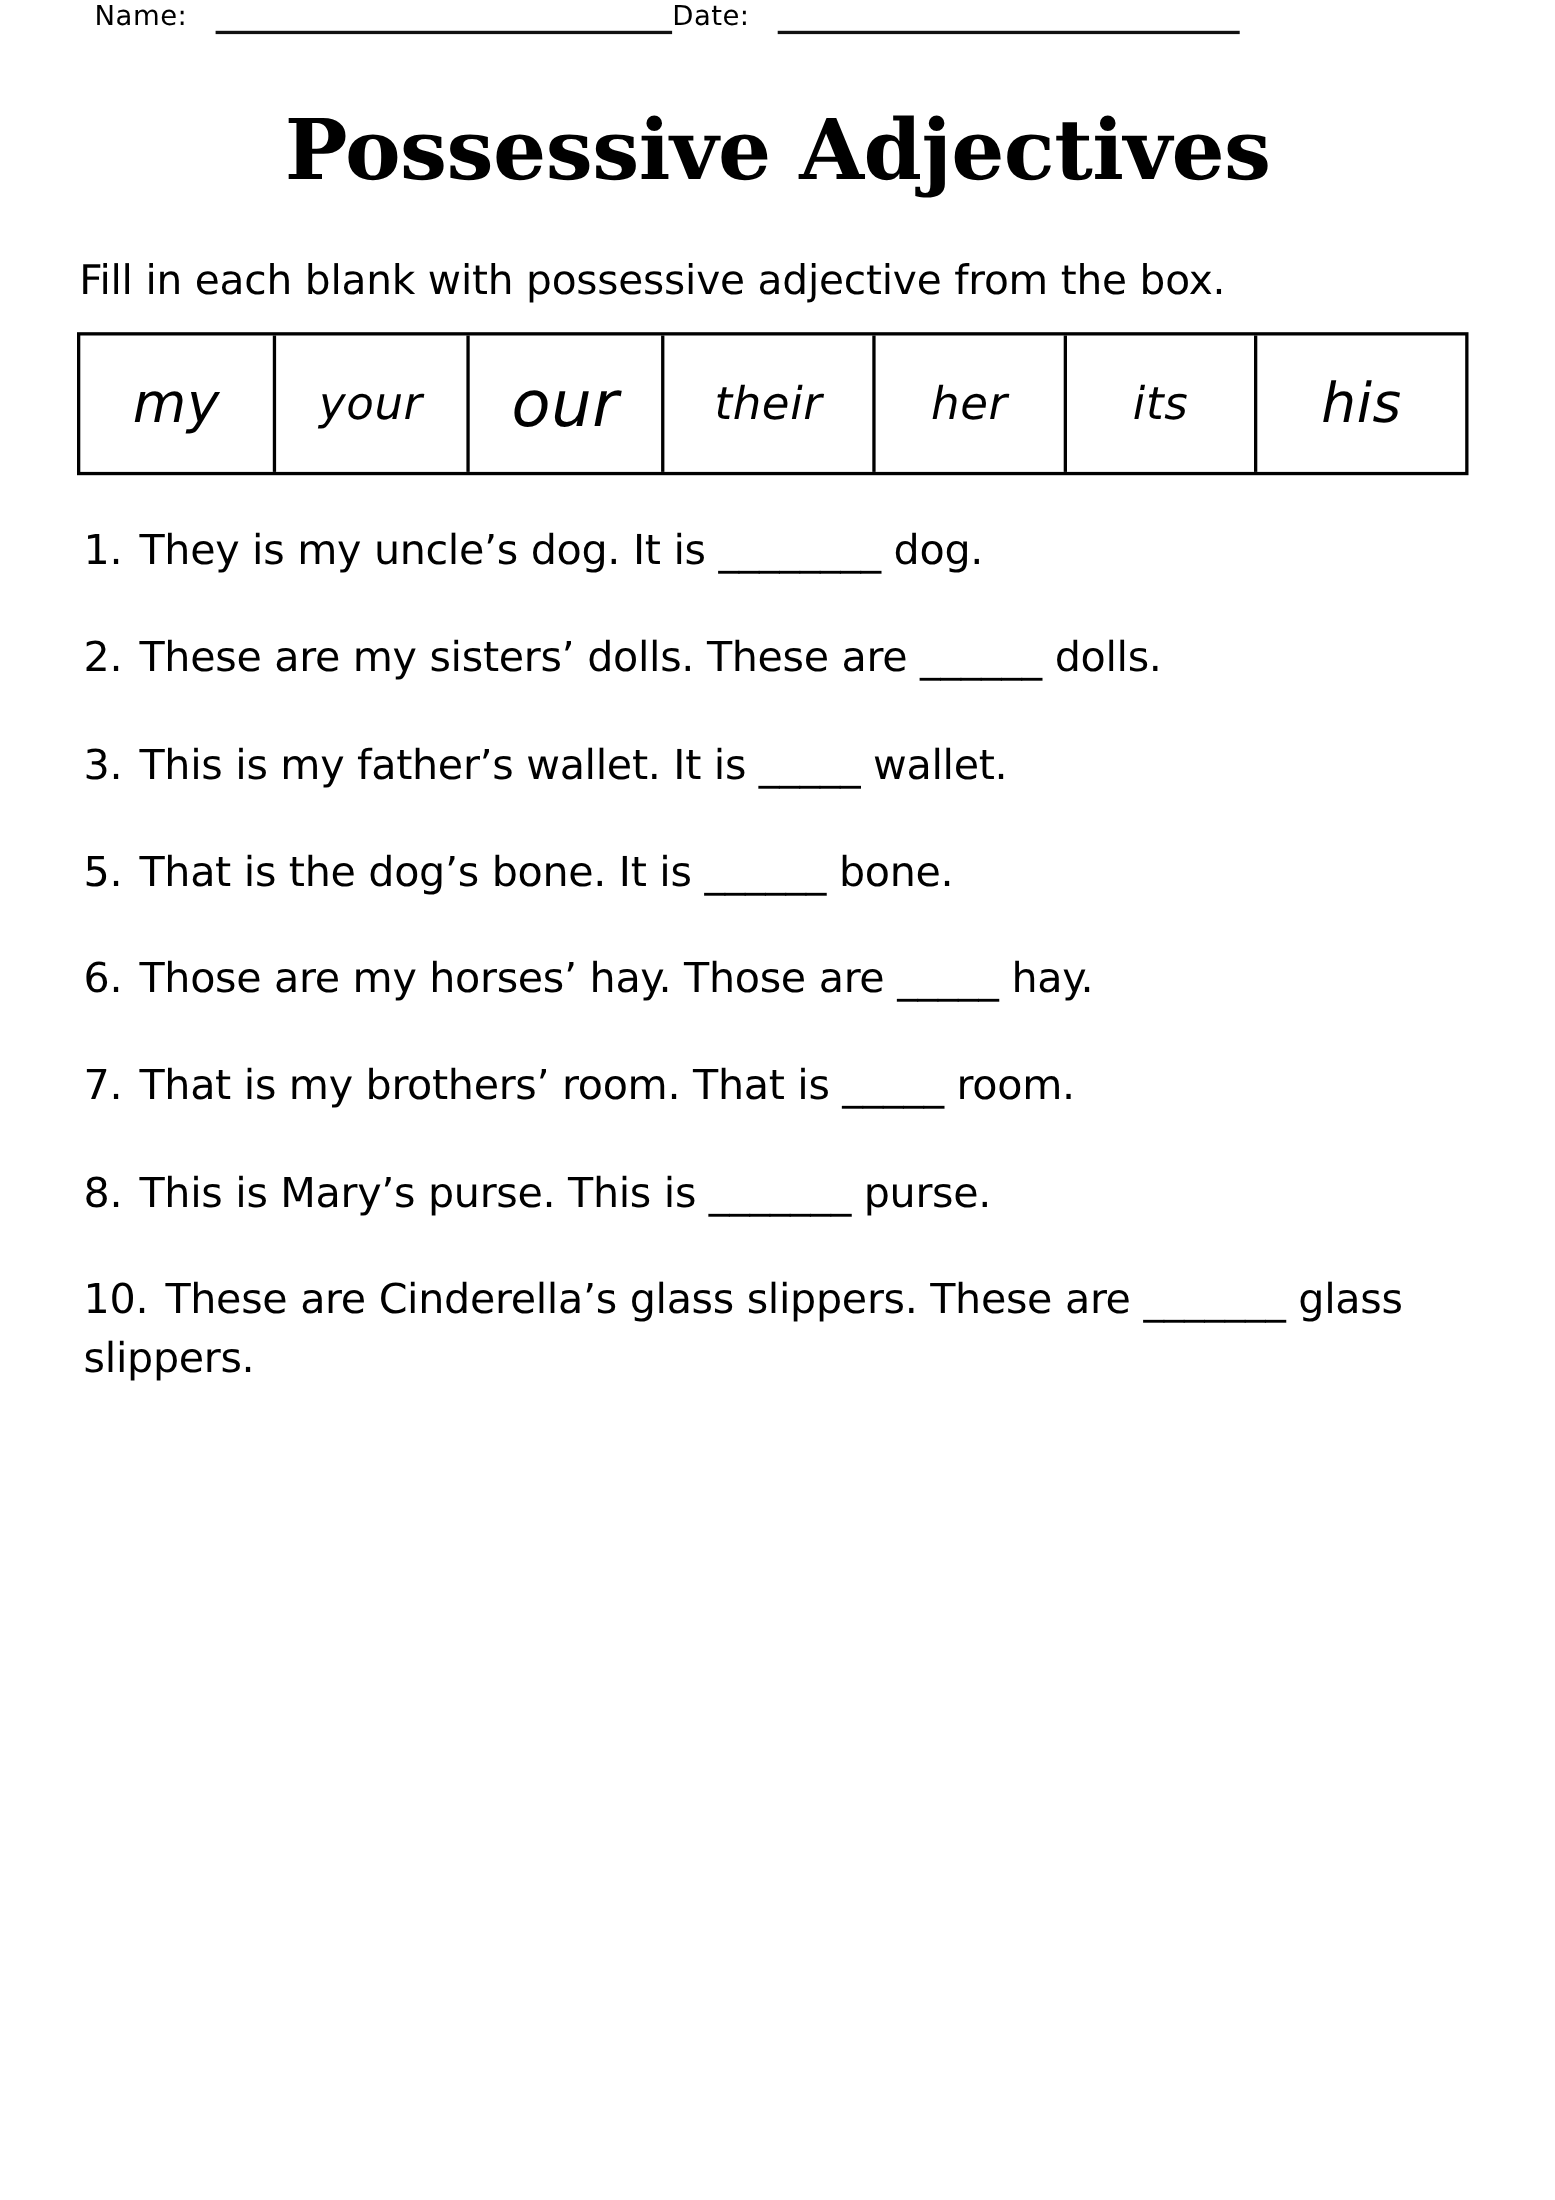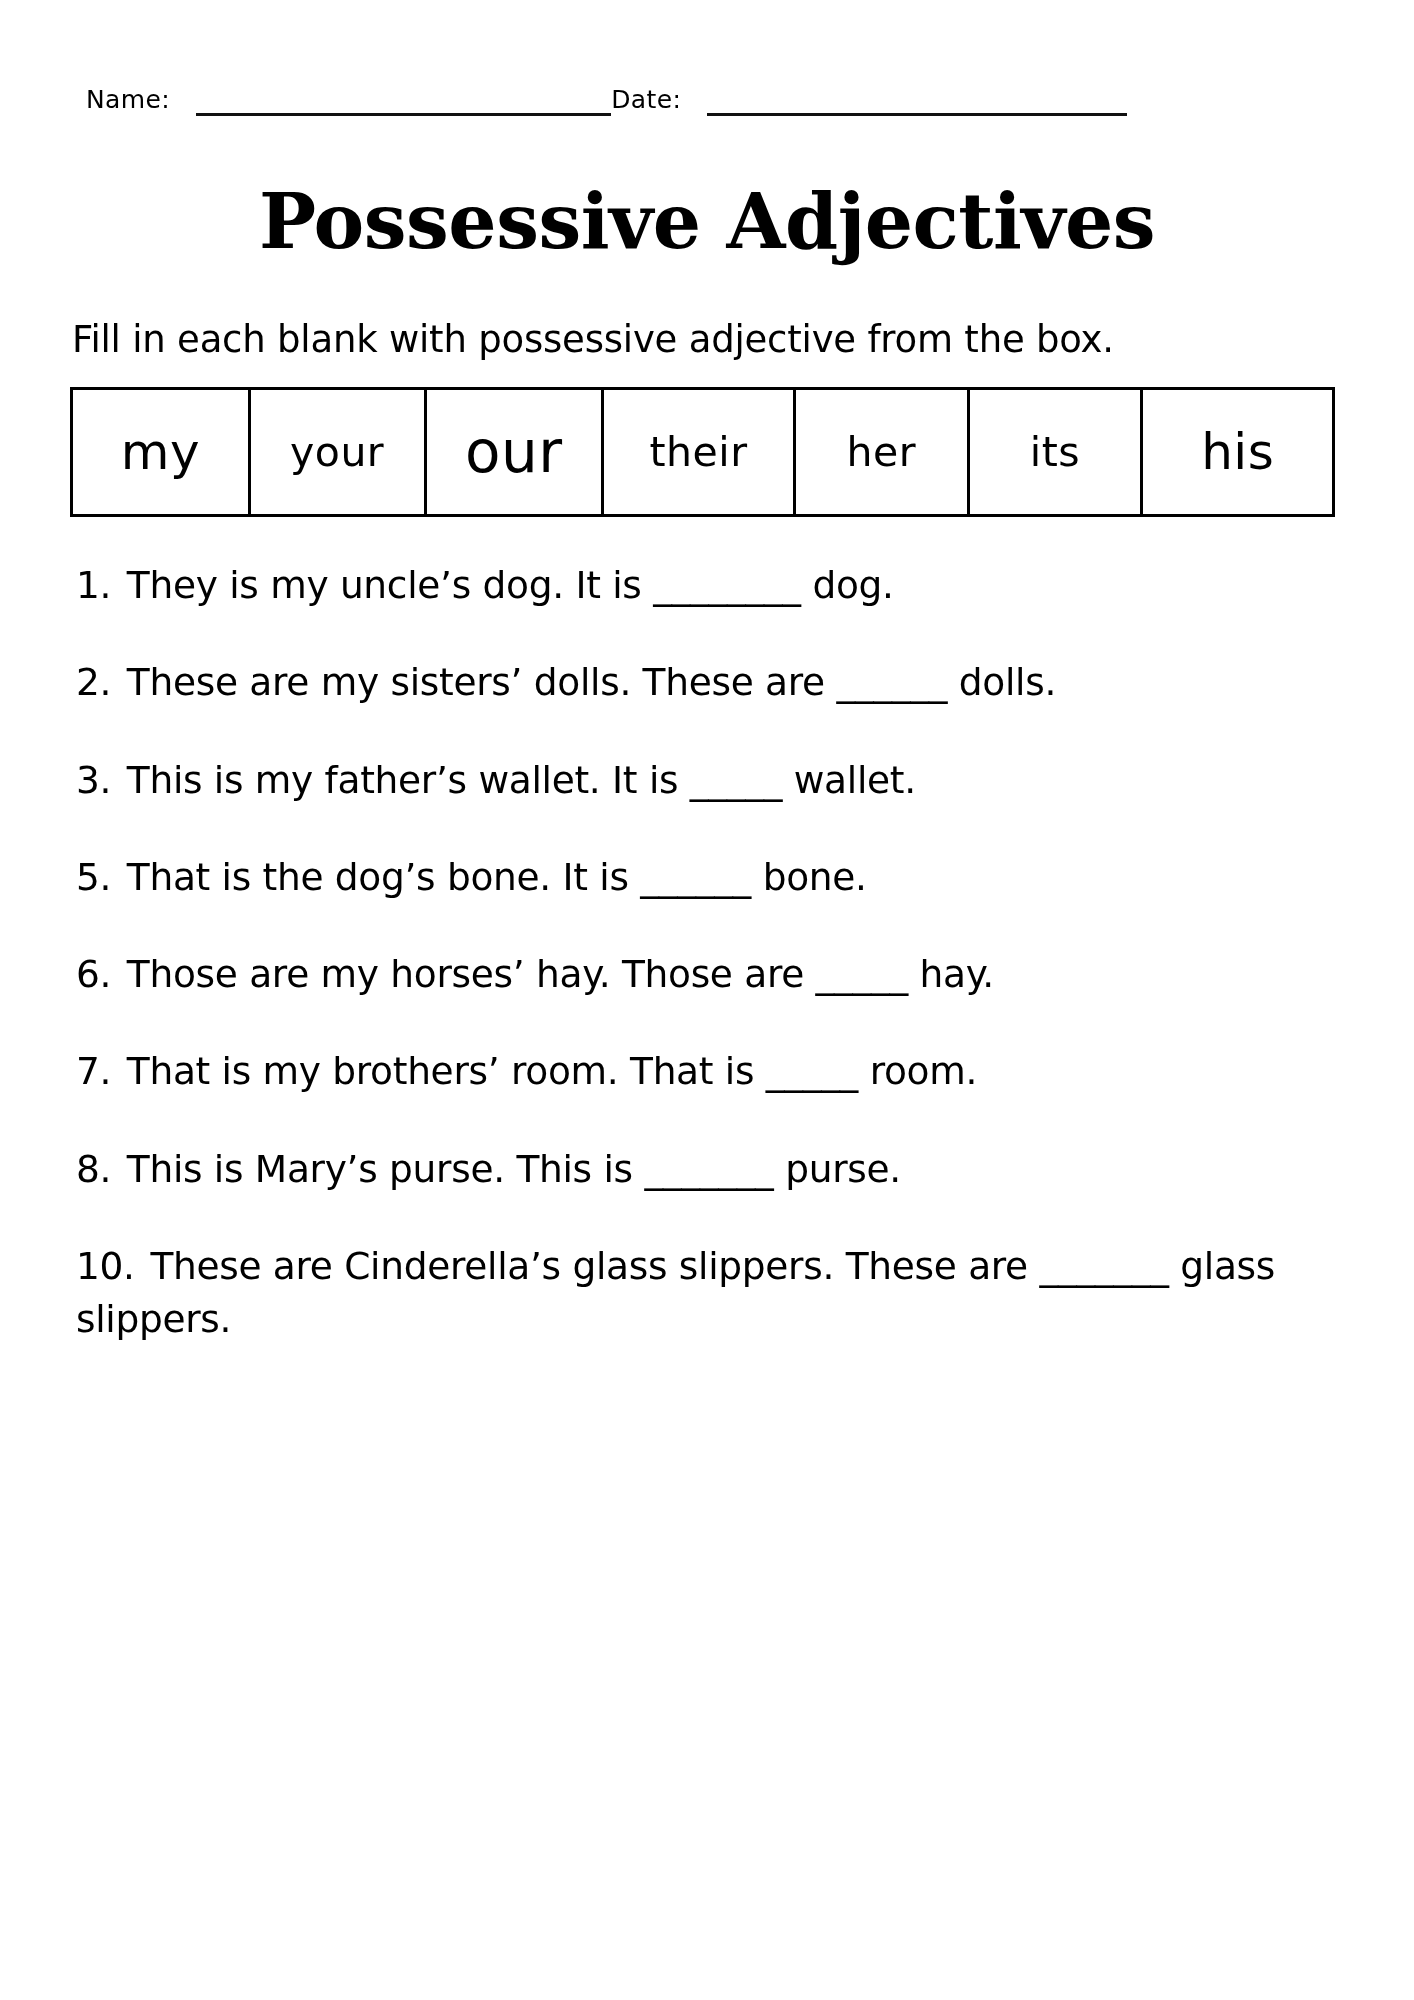--- a/index.html
+++ b/index.html
@@ -20,21 +20,20 @@
     width: 1414px;
     height: 2000px;
     box-sizing: border-box;
     padding: 0 70px;
   }
 
   
   .header-row {
     display: flex;
     align-items: flex-start;
-    padding-top: 85px;
     padding-left: 16px;
     padding-right: 10px;
   }
   .field {
     display: flex;
     align-items: flex-end;
   }
   .field-label {
     font-size: 25px;
     font-family: "DejaVu Sans", sans-serif;
@@ -80,20 +79,21 @@
   }
   .word-cell {
     border-right: 3px solid #000;
     box-sizing: border-box;
     height: 124px;
     display: flex;
     align-items: center;
     justify-content: center;
     font-size: 45px;
     letter-spacing: 0.5px;
+    font-style: italic;
   }
   .word-cell:last-child { border-right: none; }
   .wc-my    { width: 180px; font-size: 50px; }
   .wc-your  { width: 178px; font-size: 41px; }
   .wc-our   { width: 180px; font-size: 58px; }
   .wc-their { width: 194px; font-size: 41px; }
   .wc-her   { width: 176px; font-size: 41px; }
   .wc-its   { width: 176px; font-size: 41px; }
   .wc-his   { width: 191px; font-size: 50px; }
 

